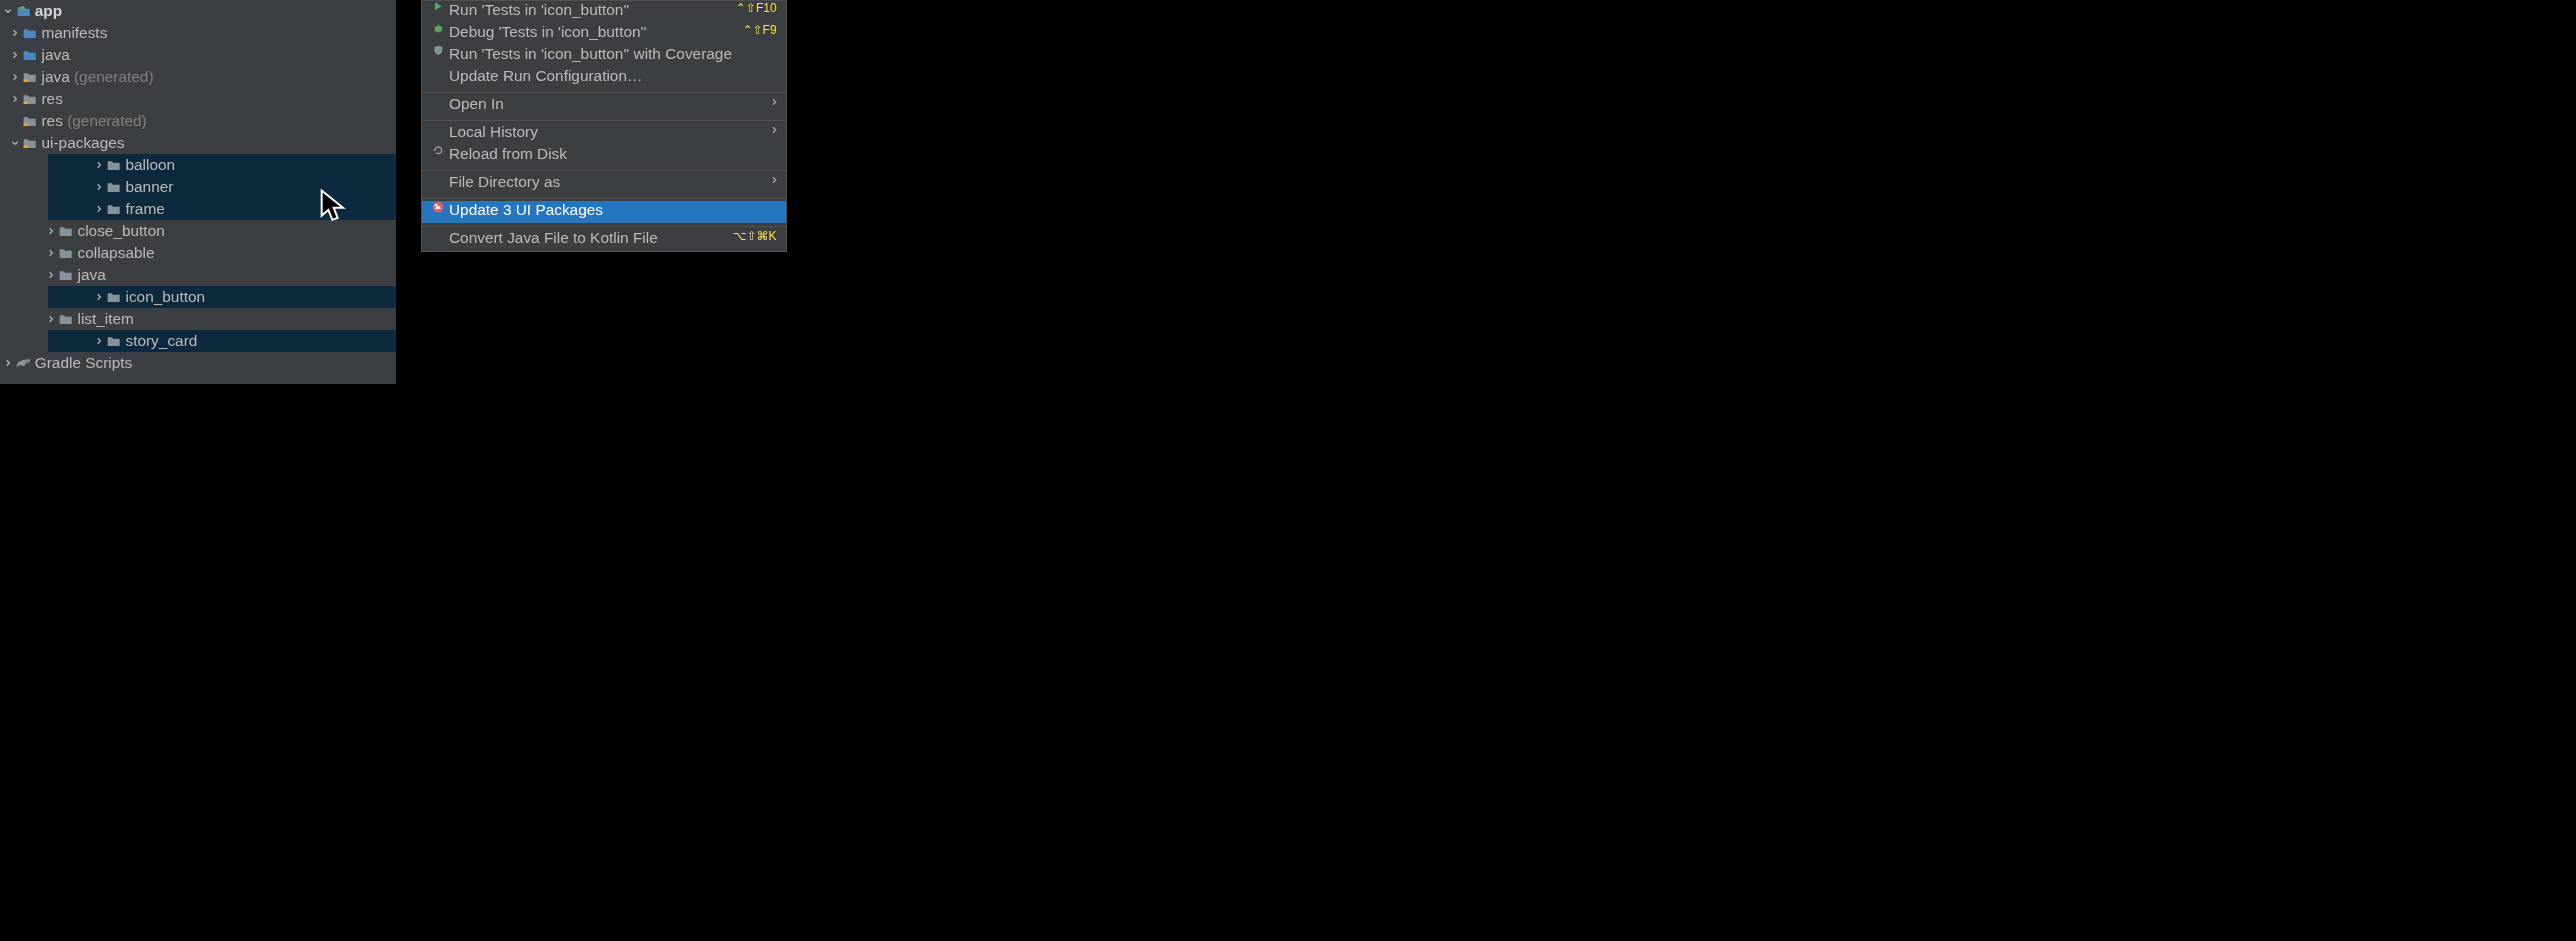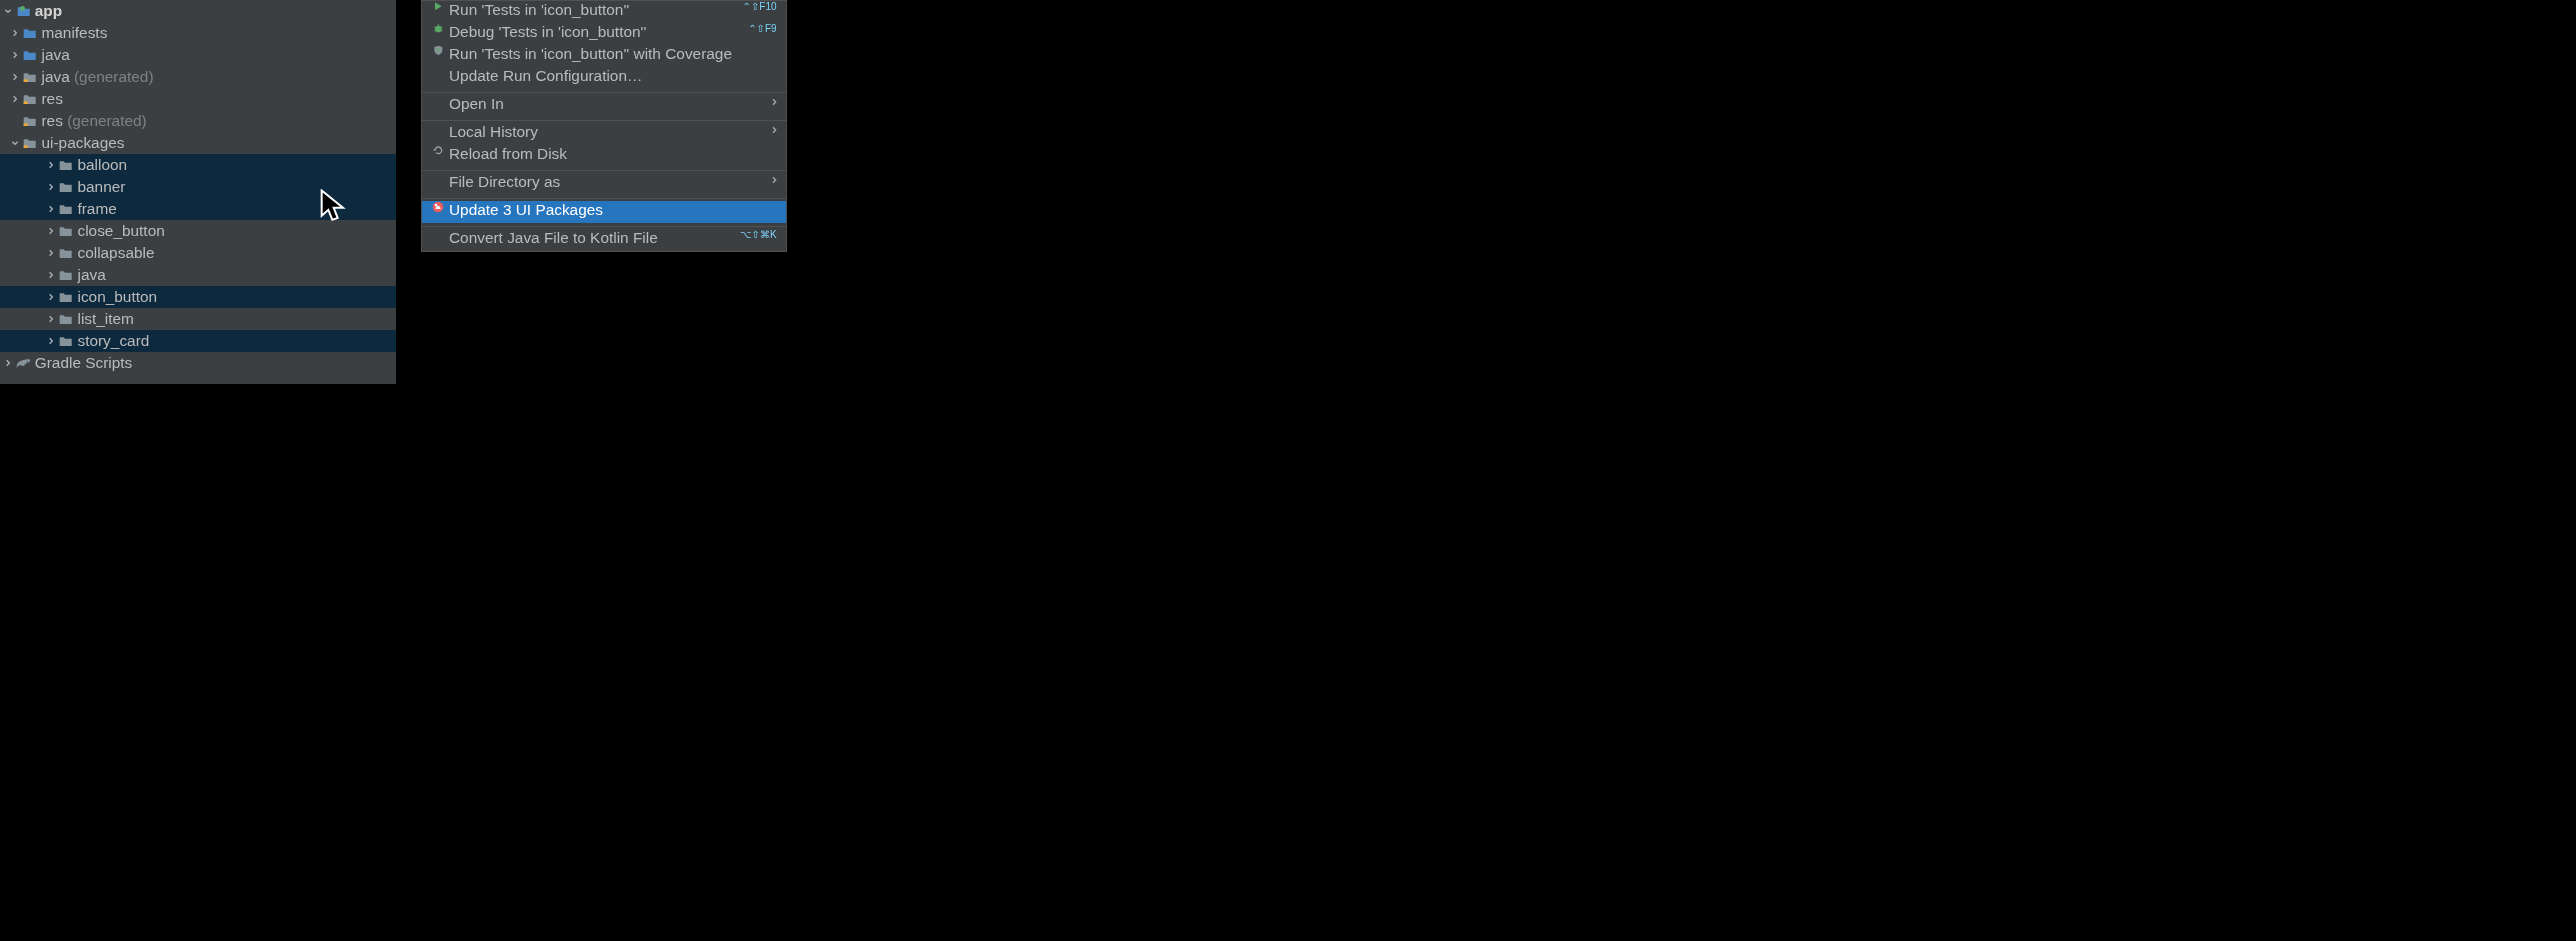--- a/index.html
+++ b/index.html
@@ -21,21 +21,21 @@
     height: 384px;
     background: #3c3f41;
   }
   .tree-row {
     display: flex;
     align-items: center;
     height: 22px;
     padding-left: 5.4px;
     white-space: nowrap;
   }
-  .tree-row.selected { background: #0d293e; }
+  .tree-row.selected { background: #0d293e; margin-left: 48px; }
   .chevron {
     width: 13.4px;
     display: inline-flex;
     justify-content: center;
     color: #a8b1b8;
     font-size: 10.7px;
   }
   .icon-slot {
     width: 17.4px;
     display: inline-flex;
@@ -77,21 +77,21 @@
     color: #ffffff;
   }
   .menu-icon {
     width: 19px;
     display: inline-flex;
     justify-content: center;
     align-items: center;
     flex-shrink: 0;
   }
   .menu-label { flex: 1; padding-left: 1.3px; }
-  .menu-shortcut { color: #7dd3fc; font-size: 10px; }
+  .menu-shortcut { color: #fde047; font-size: 12px; }
   .menu-arrow {
     position: absolute;
     right: 8px;
     color: #a8a8a8;
     font-size: 12px;
   }
   .menu-sep {
     height: 0.7px;
     background: #515151;
     margin: 2.7px 0;

